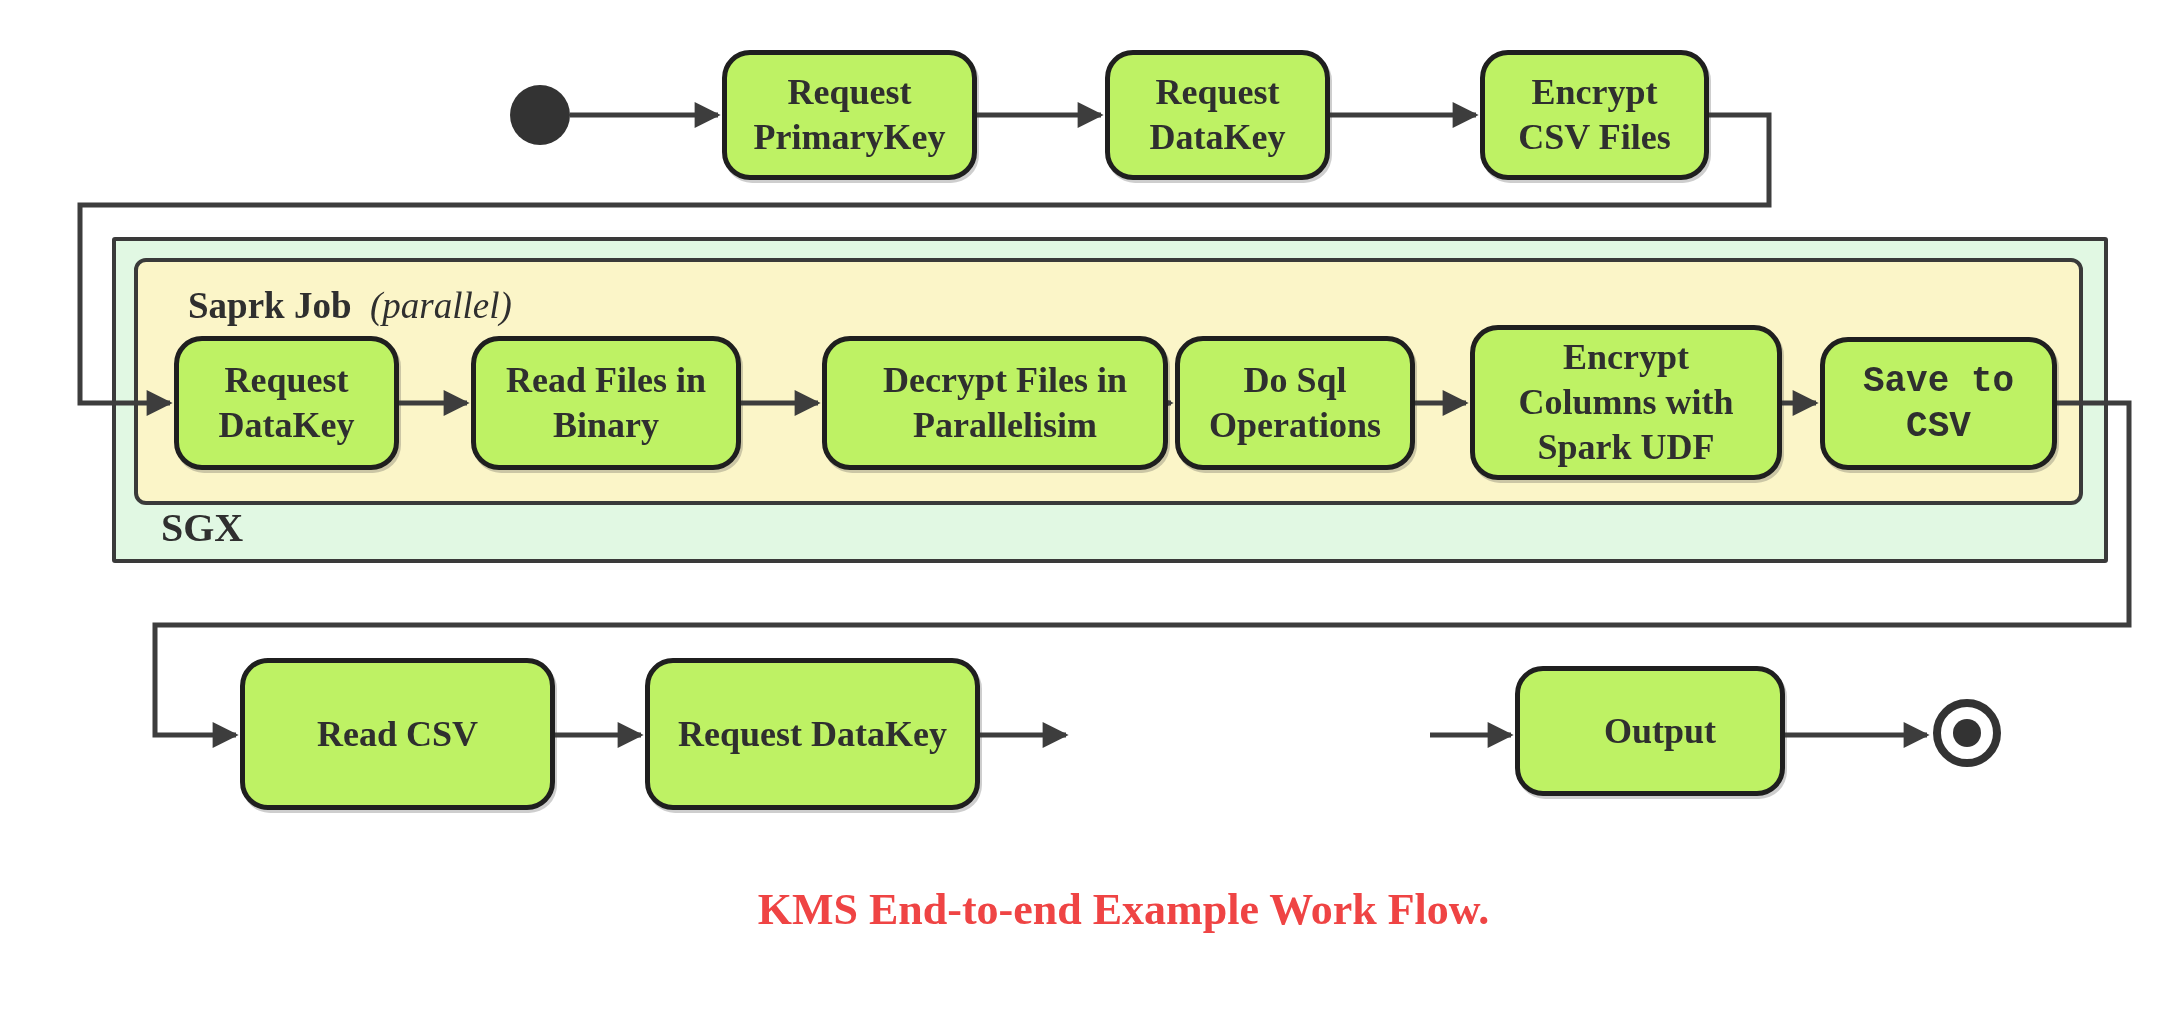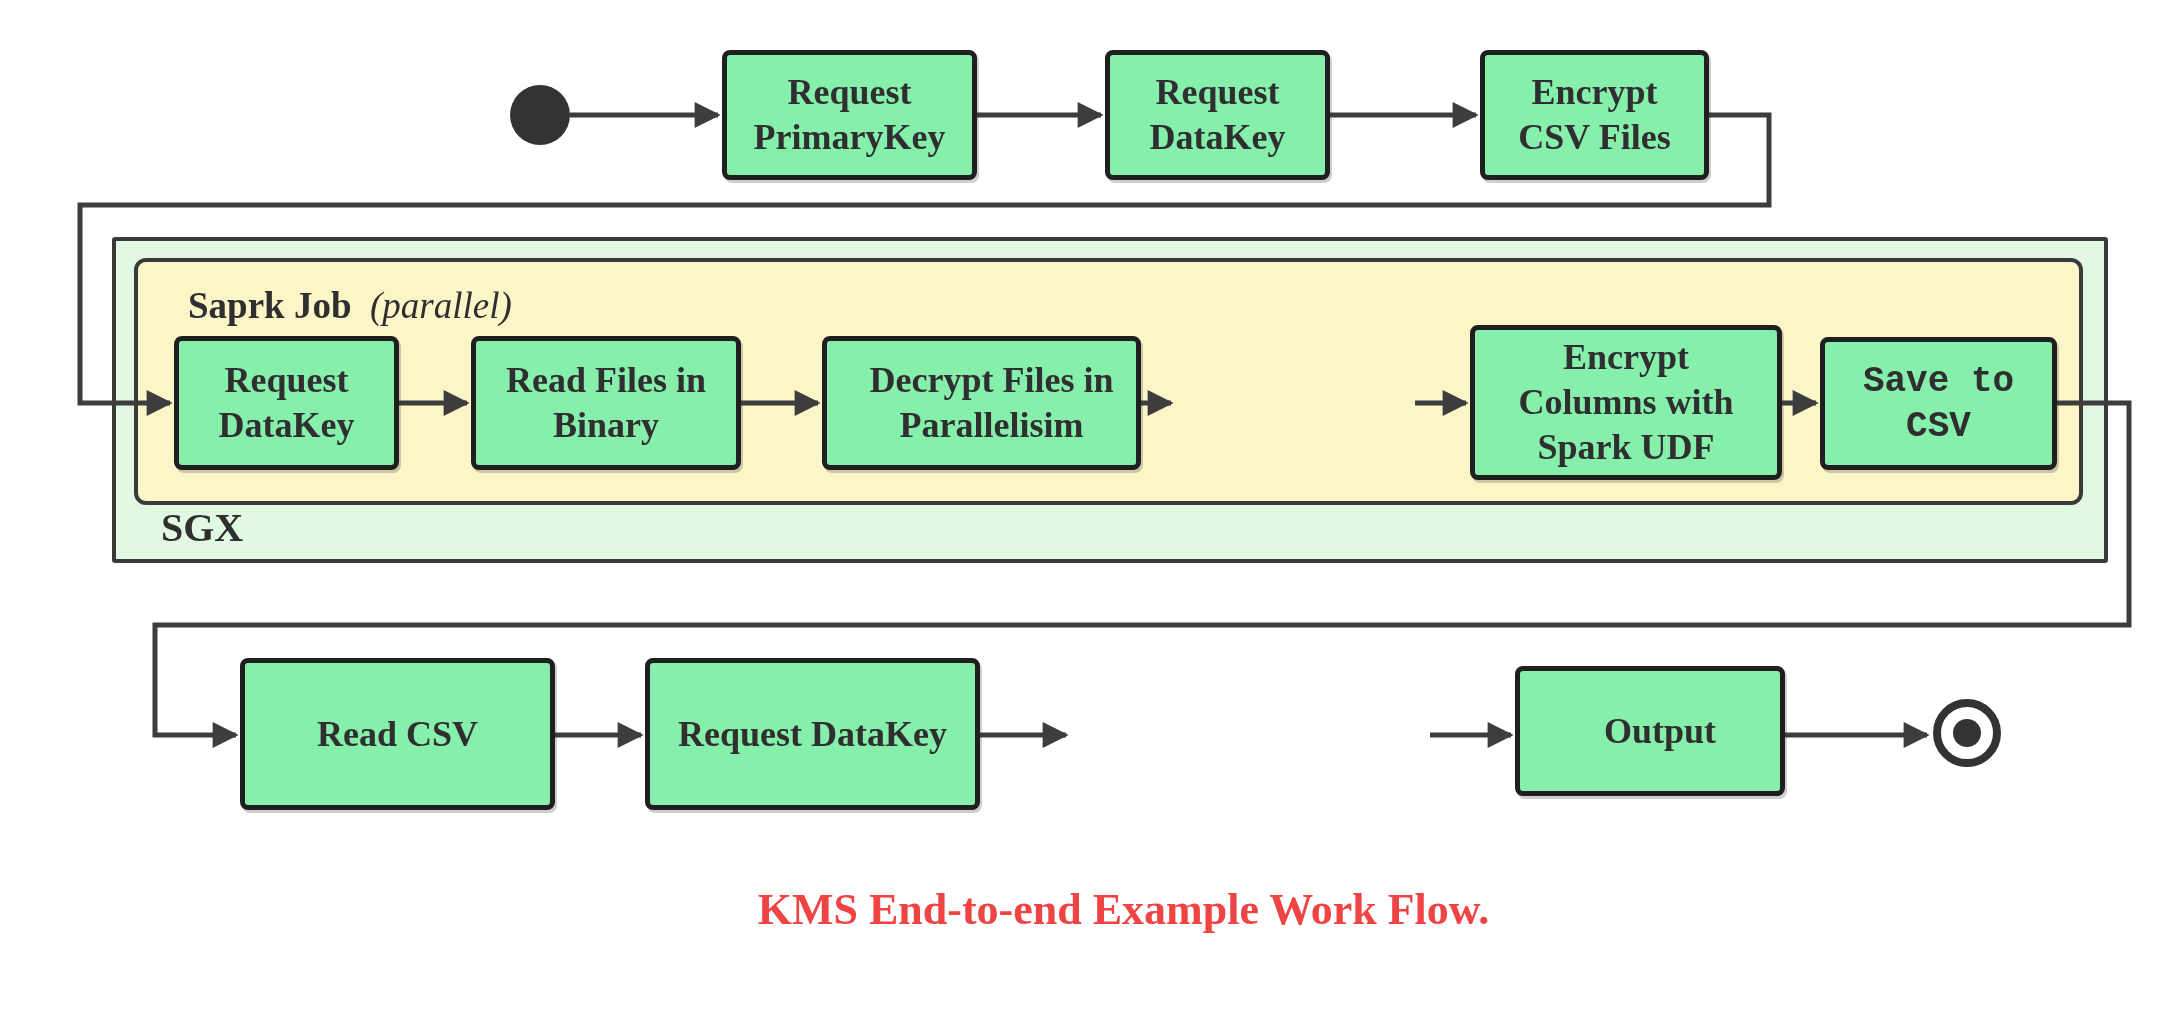--- a/index.html
+++ b/index.html
@@ -27,21 +27,21 @@
   }
   .spark-label .b { font-weight: bold; }
   .spark-label .i { font-style: italic; font-weight: normal; }
   .sgx-label {
     position: absolute; left: 45px; bottom: 8px;
     font-size: 40px; font-weight: bold; text-align: right;
   }
   svg.edges { position: absolute; left: 0; top: 0; z-index: 2; }
   .node {
     position: absolute; box-sizing: border-box; z-index: 3;
-    background: #86efac; border: 5px solid #1f1f1f; border-radius: 8px;
+    background: #bef264; border: 5px solid #1f1f1f; border-radius: 28px;
     display: flex; align-items: center; justify-content: center;
     text-align: center; font-weight: bold; font-size: 36px; line-height: 1.25;
     white-space: pre-line;
     box-shadow: 2px 3px 0 rgba(60,60,60,0.25);
   }
   .caption {
     position: absolute; left: 68px; top: 884px; width: 2111px;
     text-align: center; font-size: 44px; font-weight: bold; color: #ef4444;
   }
 </style>
@@ -90,22 +90,24 @@
 PrimaryKey</div>
   <div class="node" style="left:1105px; top:50px;  width:225px; height:130px;">Request
 DataKey</div>
   <div class="node" style="left:1480px; top:50px;  width:229px; height:130px;">Encrypt
 CSV Files</div>
 
   <div class="node" style="left:174px;  top:336px; width:225px; height:134px;">Request
 DataKey</div>
   <div class="node" style="left:471px;  top:336px; width:270px; height:134px;">Read Files in
 Binary</div>
-  <div class="node" style="left:822px;  top:336px; width:319px; height:134px;padding-left:20px;">Decrypt Files in
+  <div class="node" style="left:822px;  top:336px; width:346px; height:134px;padding-left:20px;">Decrypt Files in
 Parallelisim</div>
+  <div class="node" style="left:1175px; top:336px; width:240px; height:134px;">Do Sql
+Operations</div>
   <div class="node" style="left:1470px; top:325px; width:312px; height:155px;">Encrypt
 Columns with
 Spark UDF</div>
   <div class="node" style="left:1820px; top:337px; width:237px; height:133px;font-family:Liberation Mono, monospace;">Save to CSV</div>
 
   <div class="node" style="left:240px;  top:658px; width:315px; height:152px;">Read CSV</div>
   <div class="node" style="left:645px;  top:658px; width:335px; height:152px;">Request DataKey</div>
   <div class="node" style="left:1515px; top:666px; width:270px; height:130px;padding-left:20px;">Output</div>
 
   <div class="caption">KMS End-to-end Example Work Flow.</div>

